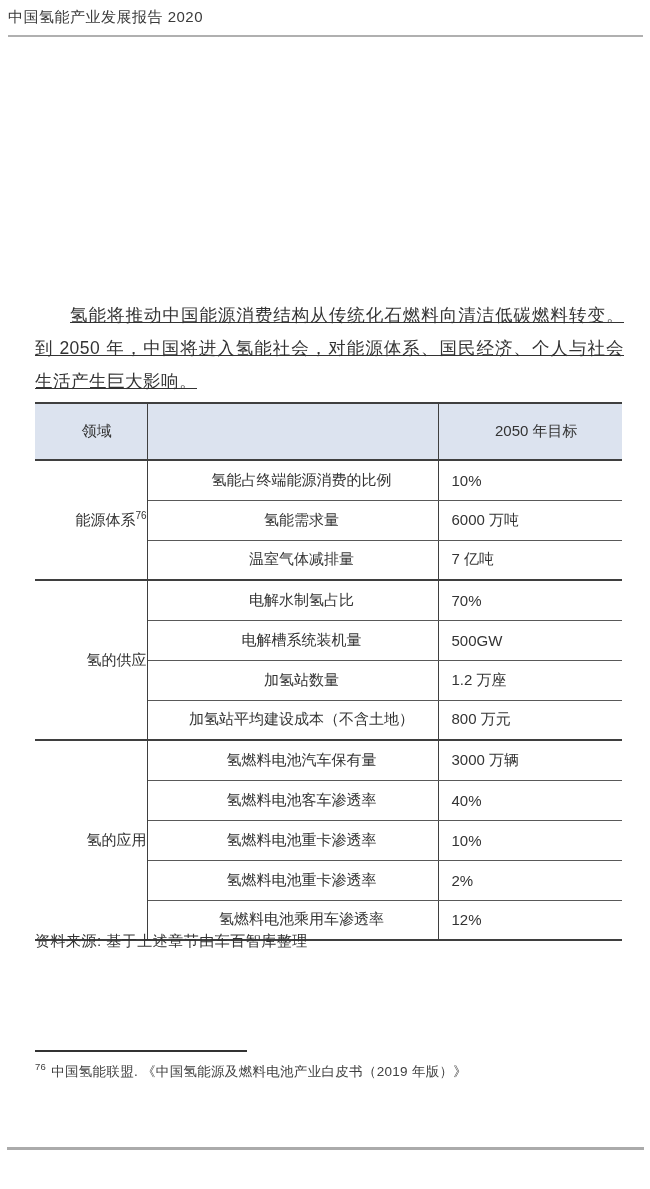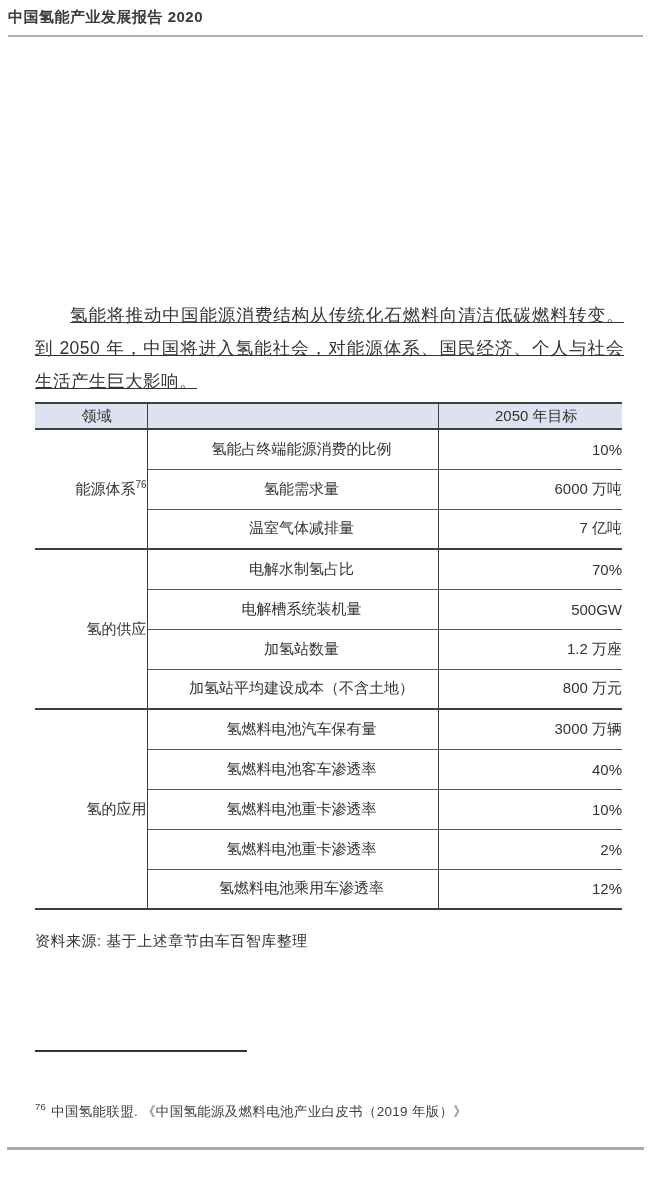--- a/index.html
+++ b/index.html
@@ -8,42 +8,42 @@
     --border-dark:#3f3f3f;
     --border-light:#595959;
     --rule-gray:#b0b0b0;
     --footer-gray:#8f8f8f;
     --text-color:#333333;
   }
   *{margin:0;padding:0;box-sizing:border-box;}
   body{background:#ffffff;font-family:"Liberation Sans","DejaVu Sans",sans-serif;}
   .page{position:relative;width:650px;height:1189px;background:#ffffff;overflow:hidden;}
 
-  .doc-header{position:absolute;top:8px;left:8px;right:8px;font-size:15px;color:#3a3a3a;letter-spacing:.5px;font-weight:bold;}
+  .doc-header{position:absolute;top:8px;left:8px;right:8px;font-size:15px;color:#3a3a3a;letter-spacing:.5px;}
   .header-rule{position:absolute;top:35px;left:8px;right:7px;height:2px;background:var(--rule-gray);}
 
   .section-title{position:absolute;top:152px;left:35px;right:28px;font-size:31px;font-weight:bold;color:var(--title-color);letter-spacing:1px;}
 
   .intro{position:absolute;top:299px;left:35px;width:589px;font-size:17.5px;line-height:33px;color:var(--text-color);text-align:justify;text-justify:inter-ideograph;text-indent:2em;letter-spacing:.5px;text-decoration:underline;}
 
   .target-table{position:absolute;top:402px;left:35px;width:587px;border-collapse:collapse;table-layout:fixed;font-size:15px;color:var(--text-color);}
-  .target-table thead th{height:26px;background:var(--table-header-bg);border-top:2px solid var(--border-dark);border-bottom:2px solid var(--border-dark);font-weight:normal;text-align:center;padding-left:12px;}
+  .target-table thead th{height:57px;background:var(--table-header-bg);border-top:2px solid var(--border-dark);border-bottom:2px solid var(--border-dark);font-weight:normal;text-align:center;padding-left:12px;}
   .target-table thead th.h1{border-right:1px solid var(--border-dark);}
   .target-table thead th.h2{border-right:1px solid var(--border-dark);}
   .target-table td{height:40px;vertical-align:middle;}
   .domain-cell{text-align:right;border-right:1px solid var(--border-dark);border-bottom:2px solid var(--border-dark);}
   .domain-cell sup{font-size:10px;}
   .indicator-cell{border-right:1px solid var(--border-dark);border-bottom:1px solid var(--border-light);padding-left:18px;text-align:center;}
-  .target-cell{border-bottom:1px solid var(--border-light);padding-left:13px;text-align:right;}
+  .target-cell{border-bottom:1px solid var(--border-light);padding-left:13px;text-align:left;}
   .target-table tr.group-last td{border-bottom:2px solid var(--border-dark);}
 
   .source-note{position:absolute;top:932px;left:35px;font-size:15px;color:var(--text-color);letter-spacing:.5px;}
 
   .footnote-rule{position:absolute;top:1050px;left:35px;width:212px;height:2px;background:#333333;}
-  .footnote{position:absolute;top:1061px;left:35px;right:30px;font-size:13.5px;color:#404040;letter-spacing:.3px;margin-top:40px;}
+  .footnote{position:absolute;top:1061px;left:35px;right:30px;font-size:13.5px;color:#404040;letter-spacing:.3px;}
   .footnote sup{font-size:9.5px;margin-right:5px;}
 
   .footer-rule{position:absolute;top:1147px;left:7px;right:6px;height:3px;background:#ababab;}
   .page-number{position:absolute;top:1216px;left:10px;font-size:20px;color:var(--footer-gray);letter-spacing:1px;}
 </style>
 </head>
 <body>
 
 <div class="page">
 

